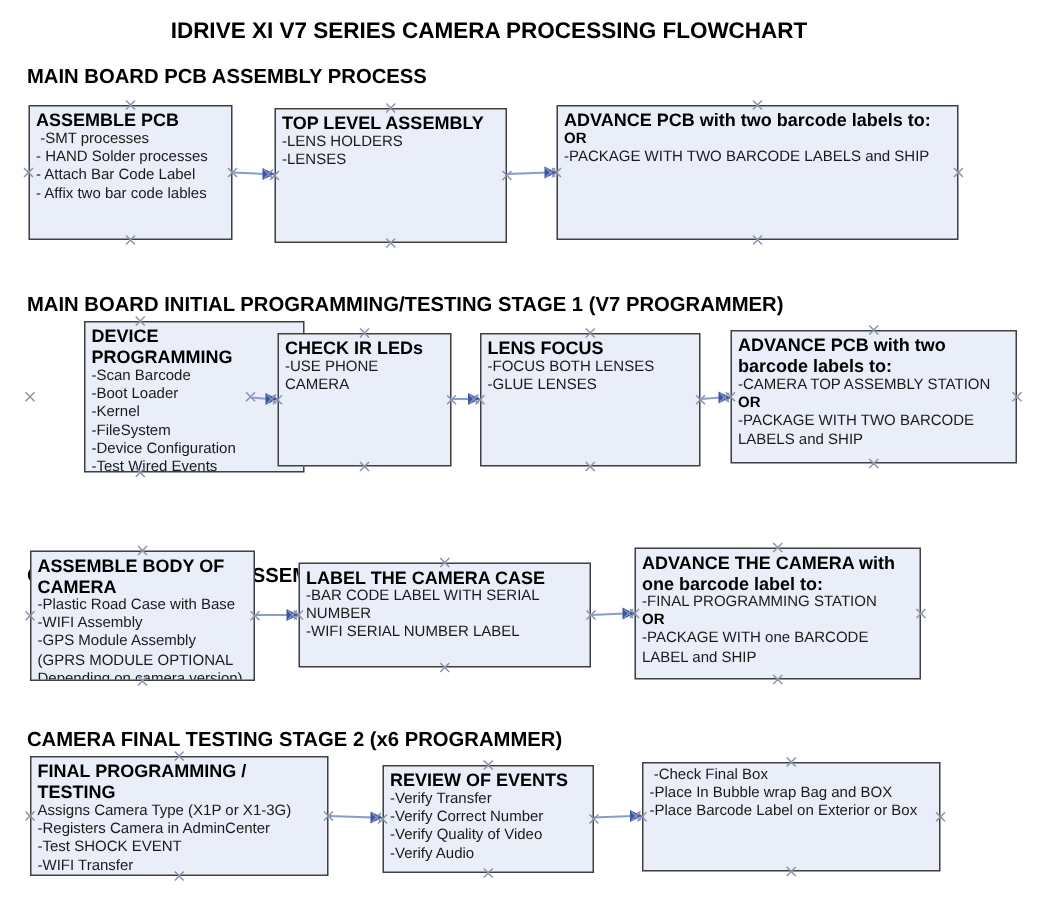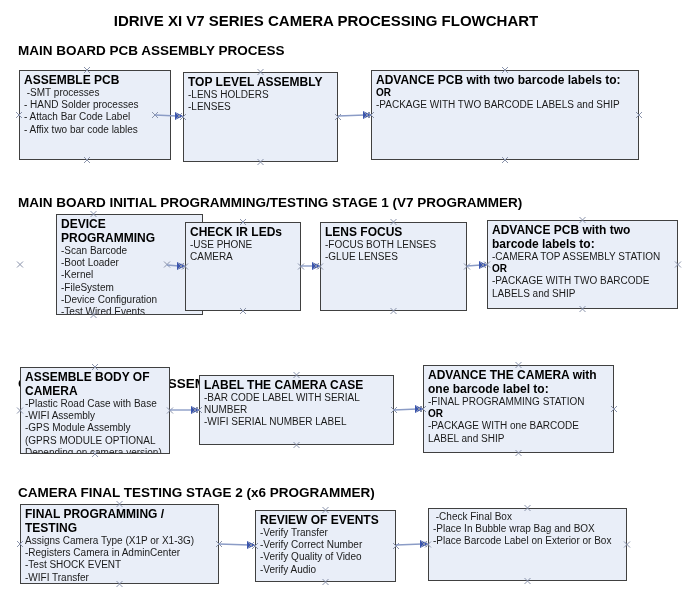--- a/index.html
+++ b/index.html
@@ -16,21 +16,21 @@
   }
   #h1{top:43px;} #h2{top:195px;} #h3{top:340px;margin-top:36px;} #h4{top:485px;}
   .fbox{
     position:absolute;background:#e9eef8;border:1px solid #404040;
     box-sizing:border-box;padding:2px 4px 0 4px;overflow:hidden;
   }
   .bt{font-size:12px;font-weight:bold;color:#000;line-height:14px;}
   .bi{font-size:10px;color:#1a1a1a;line-height:12.2px;white-space:pre-wrap;}
   .bi.or{font-weight:bold;color:#000;}
   
-  #s1b1{left:19px;top:70px;width:152px;height:90px;}
+  #s1b1{left:19px;top:70px;width:136px;height:90px;}
   #s1b2{left:183px;top:72px;width:155px;height:90px;}
   #s1b3{left:371px;top:70px;width:268px;height:90px;}
   #s2b1{left:20px;top:214px;width:147px;height:101px;margin-left:36px;}
   #s2b2{left:185px;top:222px;width:116px;height:89px;}
   #s2b3{left:320px;top:222px;width:147px;height:89px;}
   #s2b4{left:487px;top:220px;width:191px;height:89px;}
   #s3b1{left:20px;top:367px;width:150px;height:87px;}
   #s3b2{left:199px;top:375px;width:195px;height:70px;}
   #s3b3{left:423px;top:365px;width:191px;height:88px;}
   #s4b1{left:20px;top:504px;width:199px;height:80px;}

